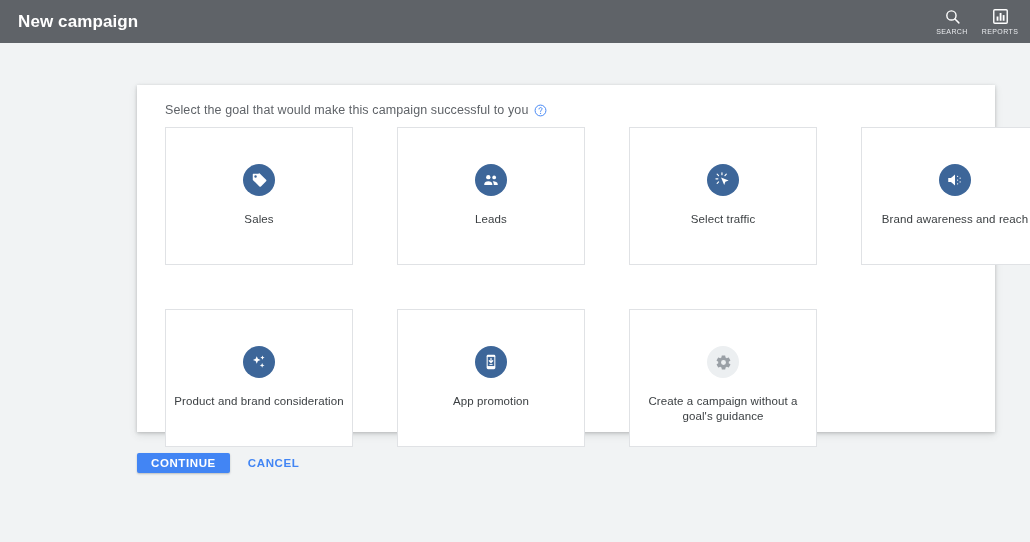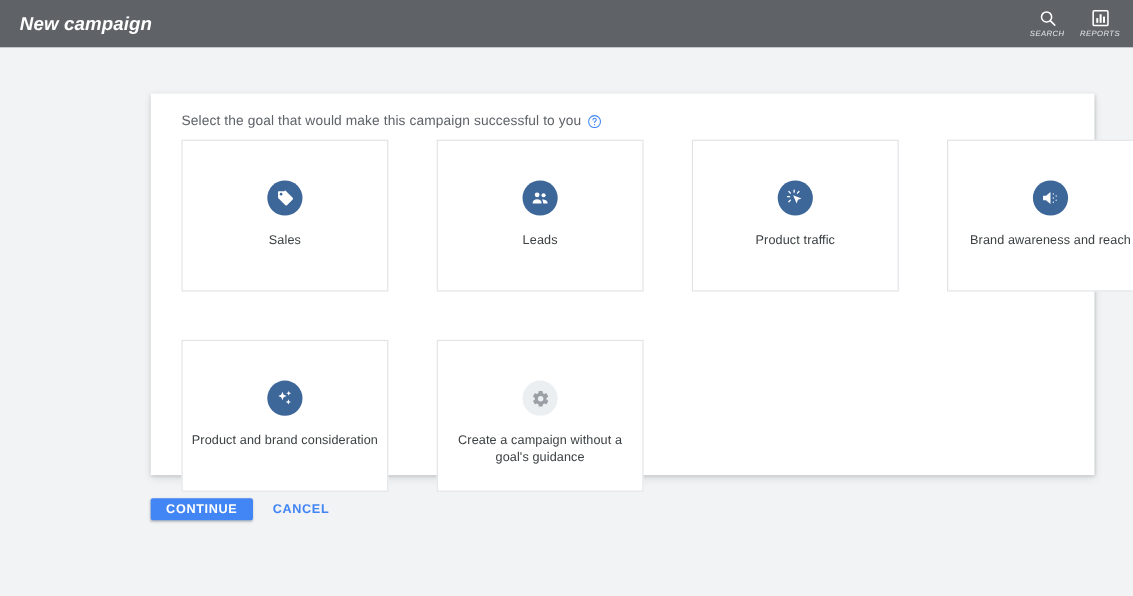--- a/index.html
+++ b/index.html
@@ -18,21 +18,20 @@
   
   .appbar {
     position: absolute;
     top: 0; left: 0;
     width: 1030px;
     height: 43px;
     background: #5f6368;
     display: flex;
     align-items: center;
     box-sizing: border-box;
-    font-style: italic;
   }
   .appbar-title {
     color: #ffffff;
     font-size: 17px;
     font-weight: bold;
     letter-spacing: .1px;
     margin-left: 18px;
     white-space: nowrap;
   }
   .appbar-spacer { flex: 1 1 auto; }
@@ -241,21 +240,21 @@
           <svg width="18" height="18" viewBox="0 0 24 24" fill="#ffffff" stroke="#ffffff" stroke-width="1.6" stroke-linecap="round">
             <line x1="4.2" y1="4.2" x2="6.1" y2="6.1"></line>
             <line x1="10.6" y1="2.4" x2="10.6" y2="4.9"></line>
             <line x1="2.6" y1="10.4" x2="5.1" y2="10.4"></line>
             <line x1="4.2" y1="16.5" x2="6.1" y2="14.6"></line>
             <line x1="16.4" y1="4.2" x2="14.6" y2="6.1"></line>
             <path d="M9.4 8.6l10.1 4.1-4.3 1.5-1.6 4.4z" stroke="none"></path>
           </svg>
         </span>
       </div>
-      <div class="card-label">Product traffic</div>
+      <div class="card-label">Select traffic</div>
     </div>
 
     <div class="card">
       <div class="card-icon">
         <span>
           <svg width="18" height="18" viewBox="0 0 24 24" fill="#ffffff">
             <path d="M3 9.2v5.6h3.6L12 19.2V4.8L6.6 9.2z"></path>
             <rect x="14.6" y="6.2" width="1.7" height="1.7" rx=".8"></rect>
             <rect x="14.6" y="11.2" width="1.7" height="1.7" rx=".8"></rect>
             <rect x="14.6" y="16.2" width="1.7" height="1.7" rx=".8"></rect>
@@ -273,20 +272,33 @@
           <svg width="18" height="18" viewBox="0 0 24 24" fill="#ffffff">
             <path d="M9 4.2l1.5 3.6 3.6 1.5-3.6 1.5L9 14.4l-1.5-3.6L3.9 9.3l3.6-1.5z"></path>
             <path d="M16.6 3.2l.85 2 2 .85-2 .85-.85 2-.85-2-2-.85 2-.85z"></path>
             <path d="M16.2 13.3l.95 2.25 2.25.95-2.25.95-.95 2.25-.95-2.25-2.25-.95 2.25-.95z"></path>
           </svg>
         </span>
       </div>
       <div class="card-label">Product and brand consideration</div>
     </div>
 
+    <div class="card">
+      <div class="card-icon">
+        <span>
+          <svg width="18" height="18" viewBox="0 0 24 24">
+            <rect x="6.2" y="2.4" width="11.6" height="19.2" rx="1.8" fill="#ffffff"></rect>
+            <rect x="7.6" y="5.2" width="8.8" height="12.2" fill="#3d6699"></rect>
+            <path d="M12 7.2v5.1M9.7 10.3l2.3 2.4 2.3-2.4" fill="none" stroke="#ffffff" stroke-width="1.6" stroke-linecap="round" stroke-linejoin="round"></path>
+            <rect x="9.9" y="14.6" width="4.2" height="1.2" fill="#ffffff"></rect>
+          </svg>
+        </span>
+      </div>
+      <div class="card-label">App promotion</div>
+    </div>
 
     <div class="card">
       <div class="card-icon muted">
         <span>
           <svg width="17" height="17" viewBox="0 0 24 24" fill="#9aa0a6">
             <path d="M19.4 13c.04-.33.06-.66.06-1s-.02-.67-.06-1l2.1-1.62c.19-.15.24-.42.12-.64l-2-3.46c-.12-.22-.39-.3-.61-.22l-2.49 1c-.52-.4-1.08-.73-1.69-.98l-.38-2.65c-.03-.24-.24-.43-.49-.43h-4c-.25 0-.46.19-.49.43l-.38 2.65c-.61.25-1.17.59-1.69.98l-2.49-1c-.23-.09-.49 0-.61.22l-2 3.46c-.13.22-.07.49.12.64L4.6 11c-.04.33-.07.67-.07 1s.03.67.07 1l-2.1 1.62c-.19.15-.24.42-.12.64l2 3.46c.12.22.39.3.61.22l2.49-1c.52.4 1.08.73 1.69.98l.38 2.65c.03.24.24.43.49.43h4c.25 0 .46-.19.49-.43l.38-2.65c.61-.25 1.17-.59 1.69-.98l2.49 1c.23.09.49 0 .61-.22l2-3.46c.12-.22.07-.49-.12-.64L19.4 13zM12 15.5A3.5 3.5 0 1 1 15.5 12 3.5 3.5 0 0 1 12 15.5z"></path>
           </svg>
         </span>
       </div>
       <div class="card-label">Create a campaign without a goal's guidance</div>

